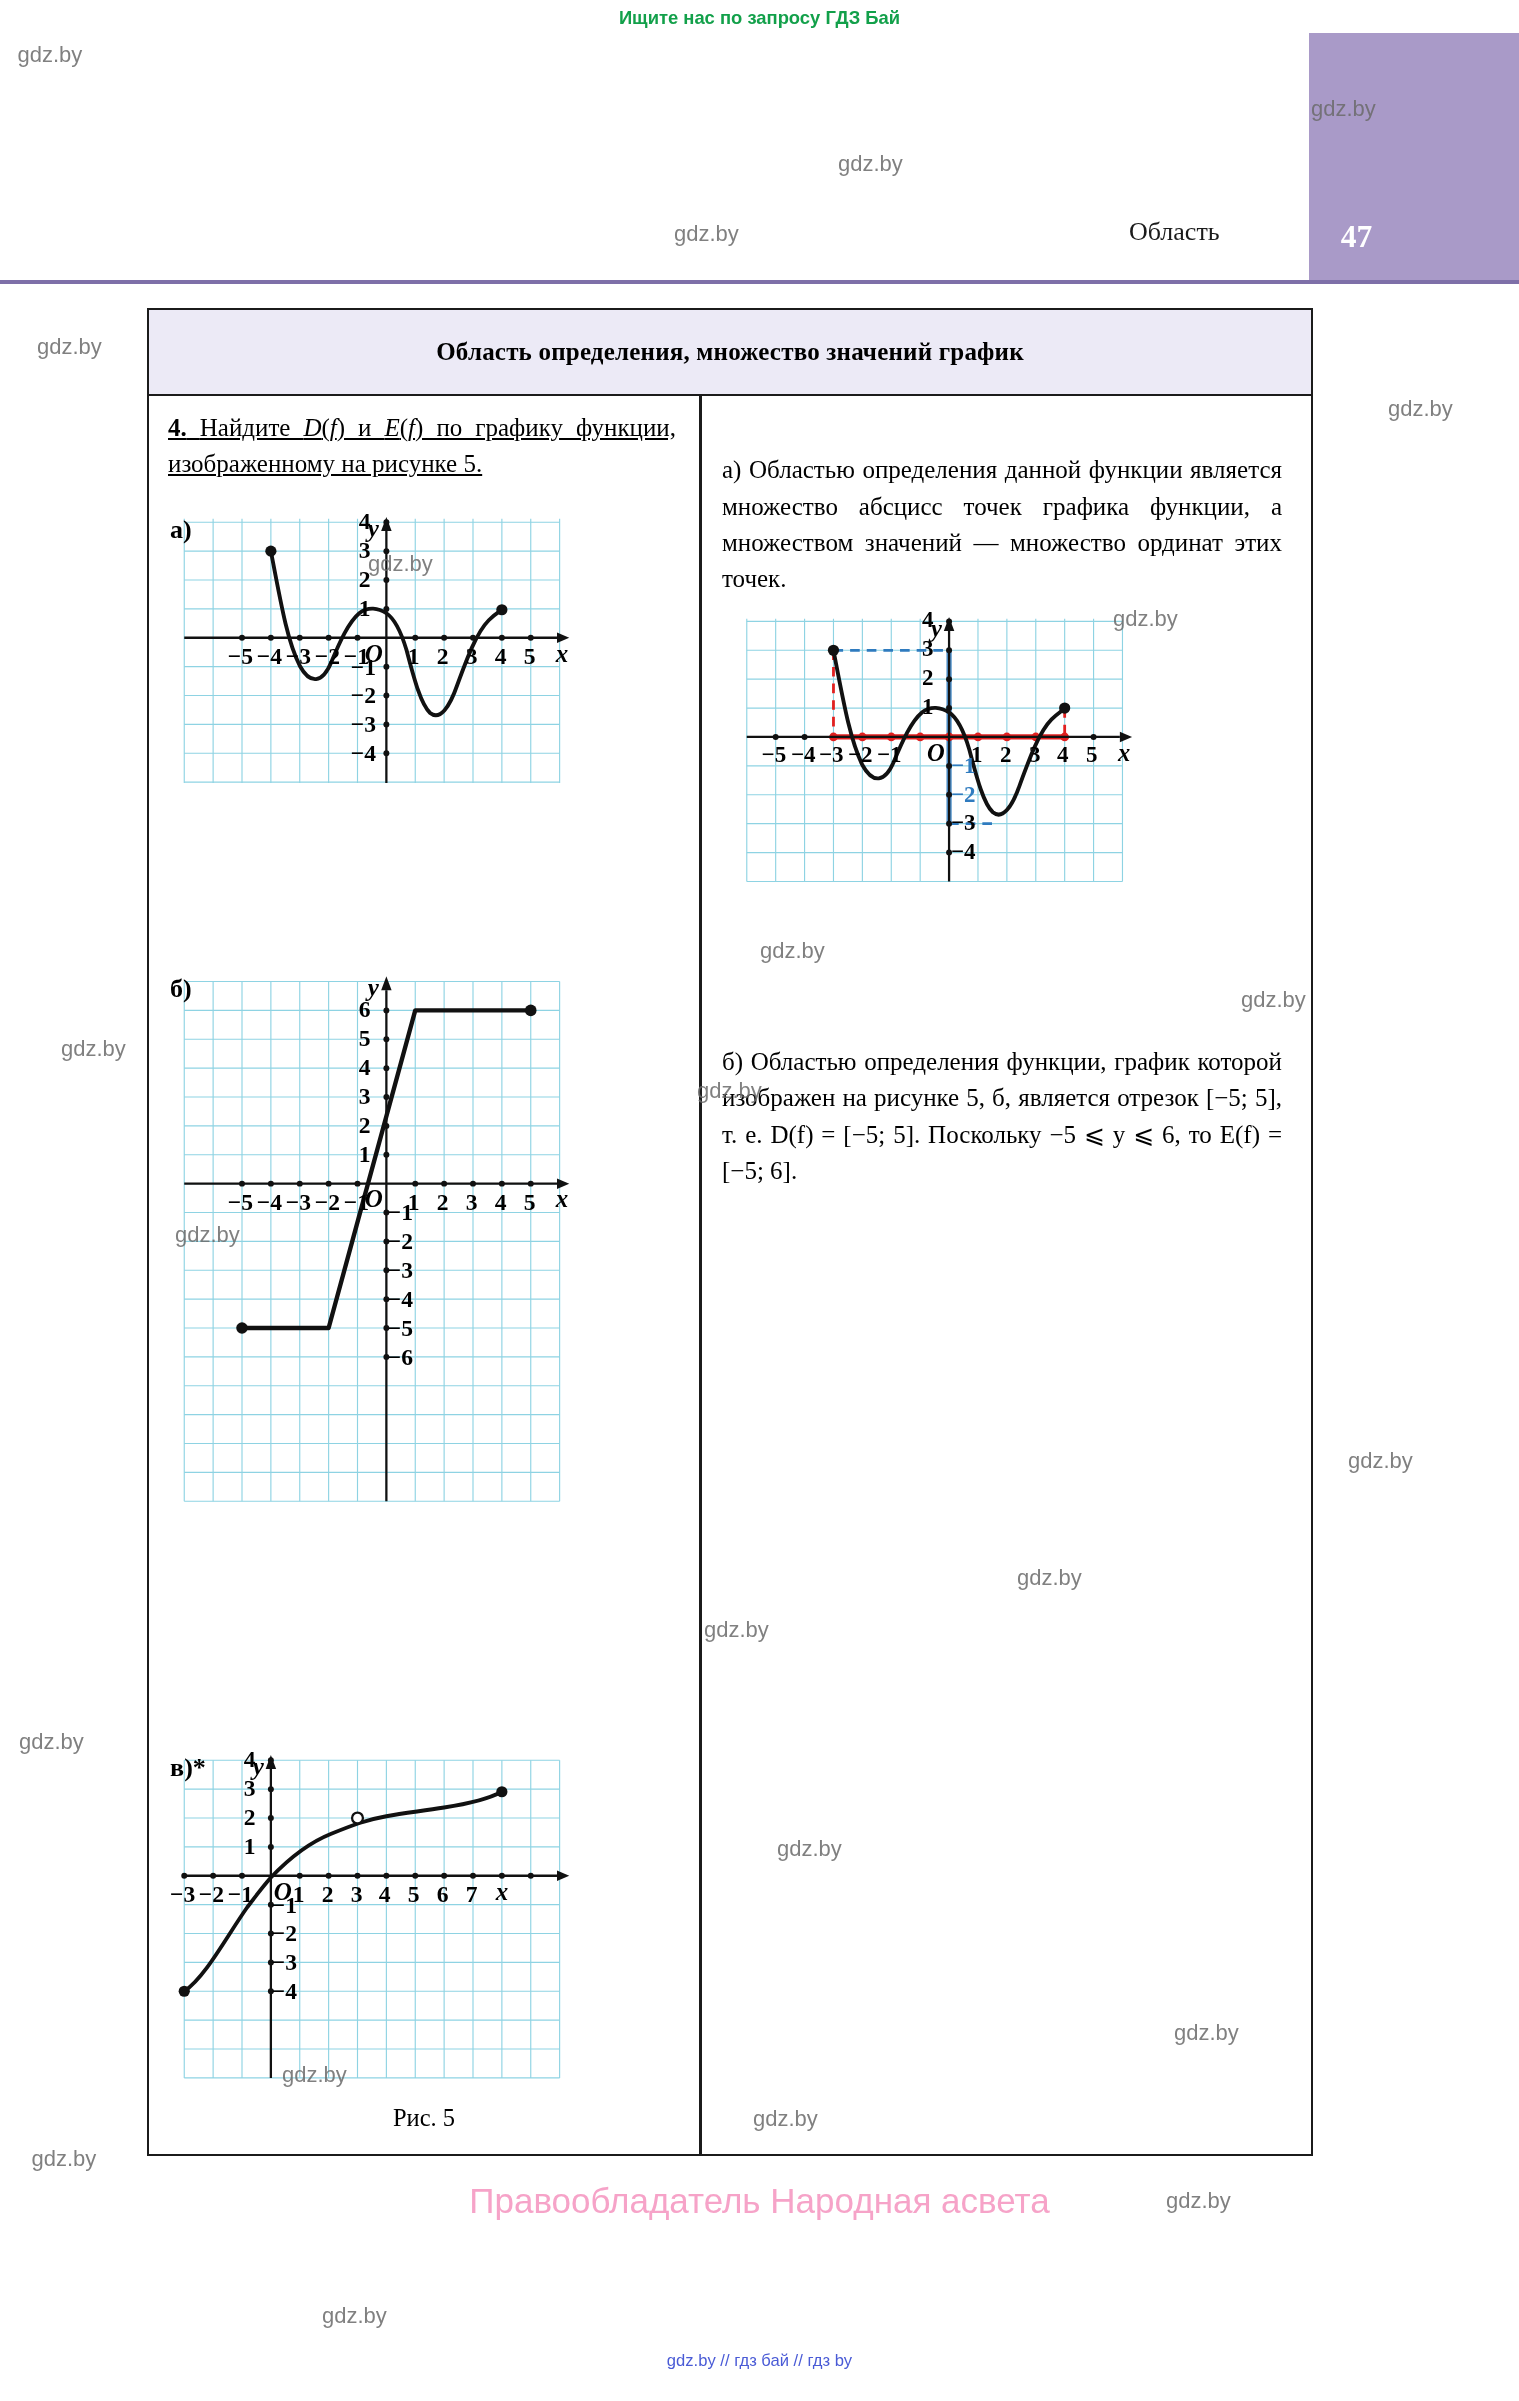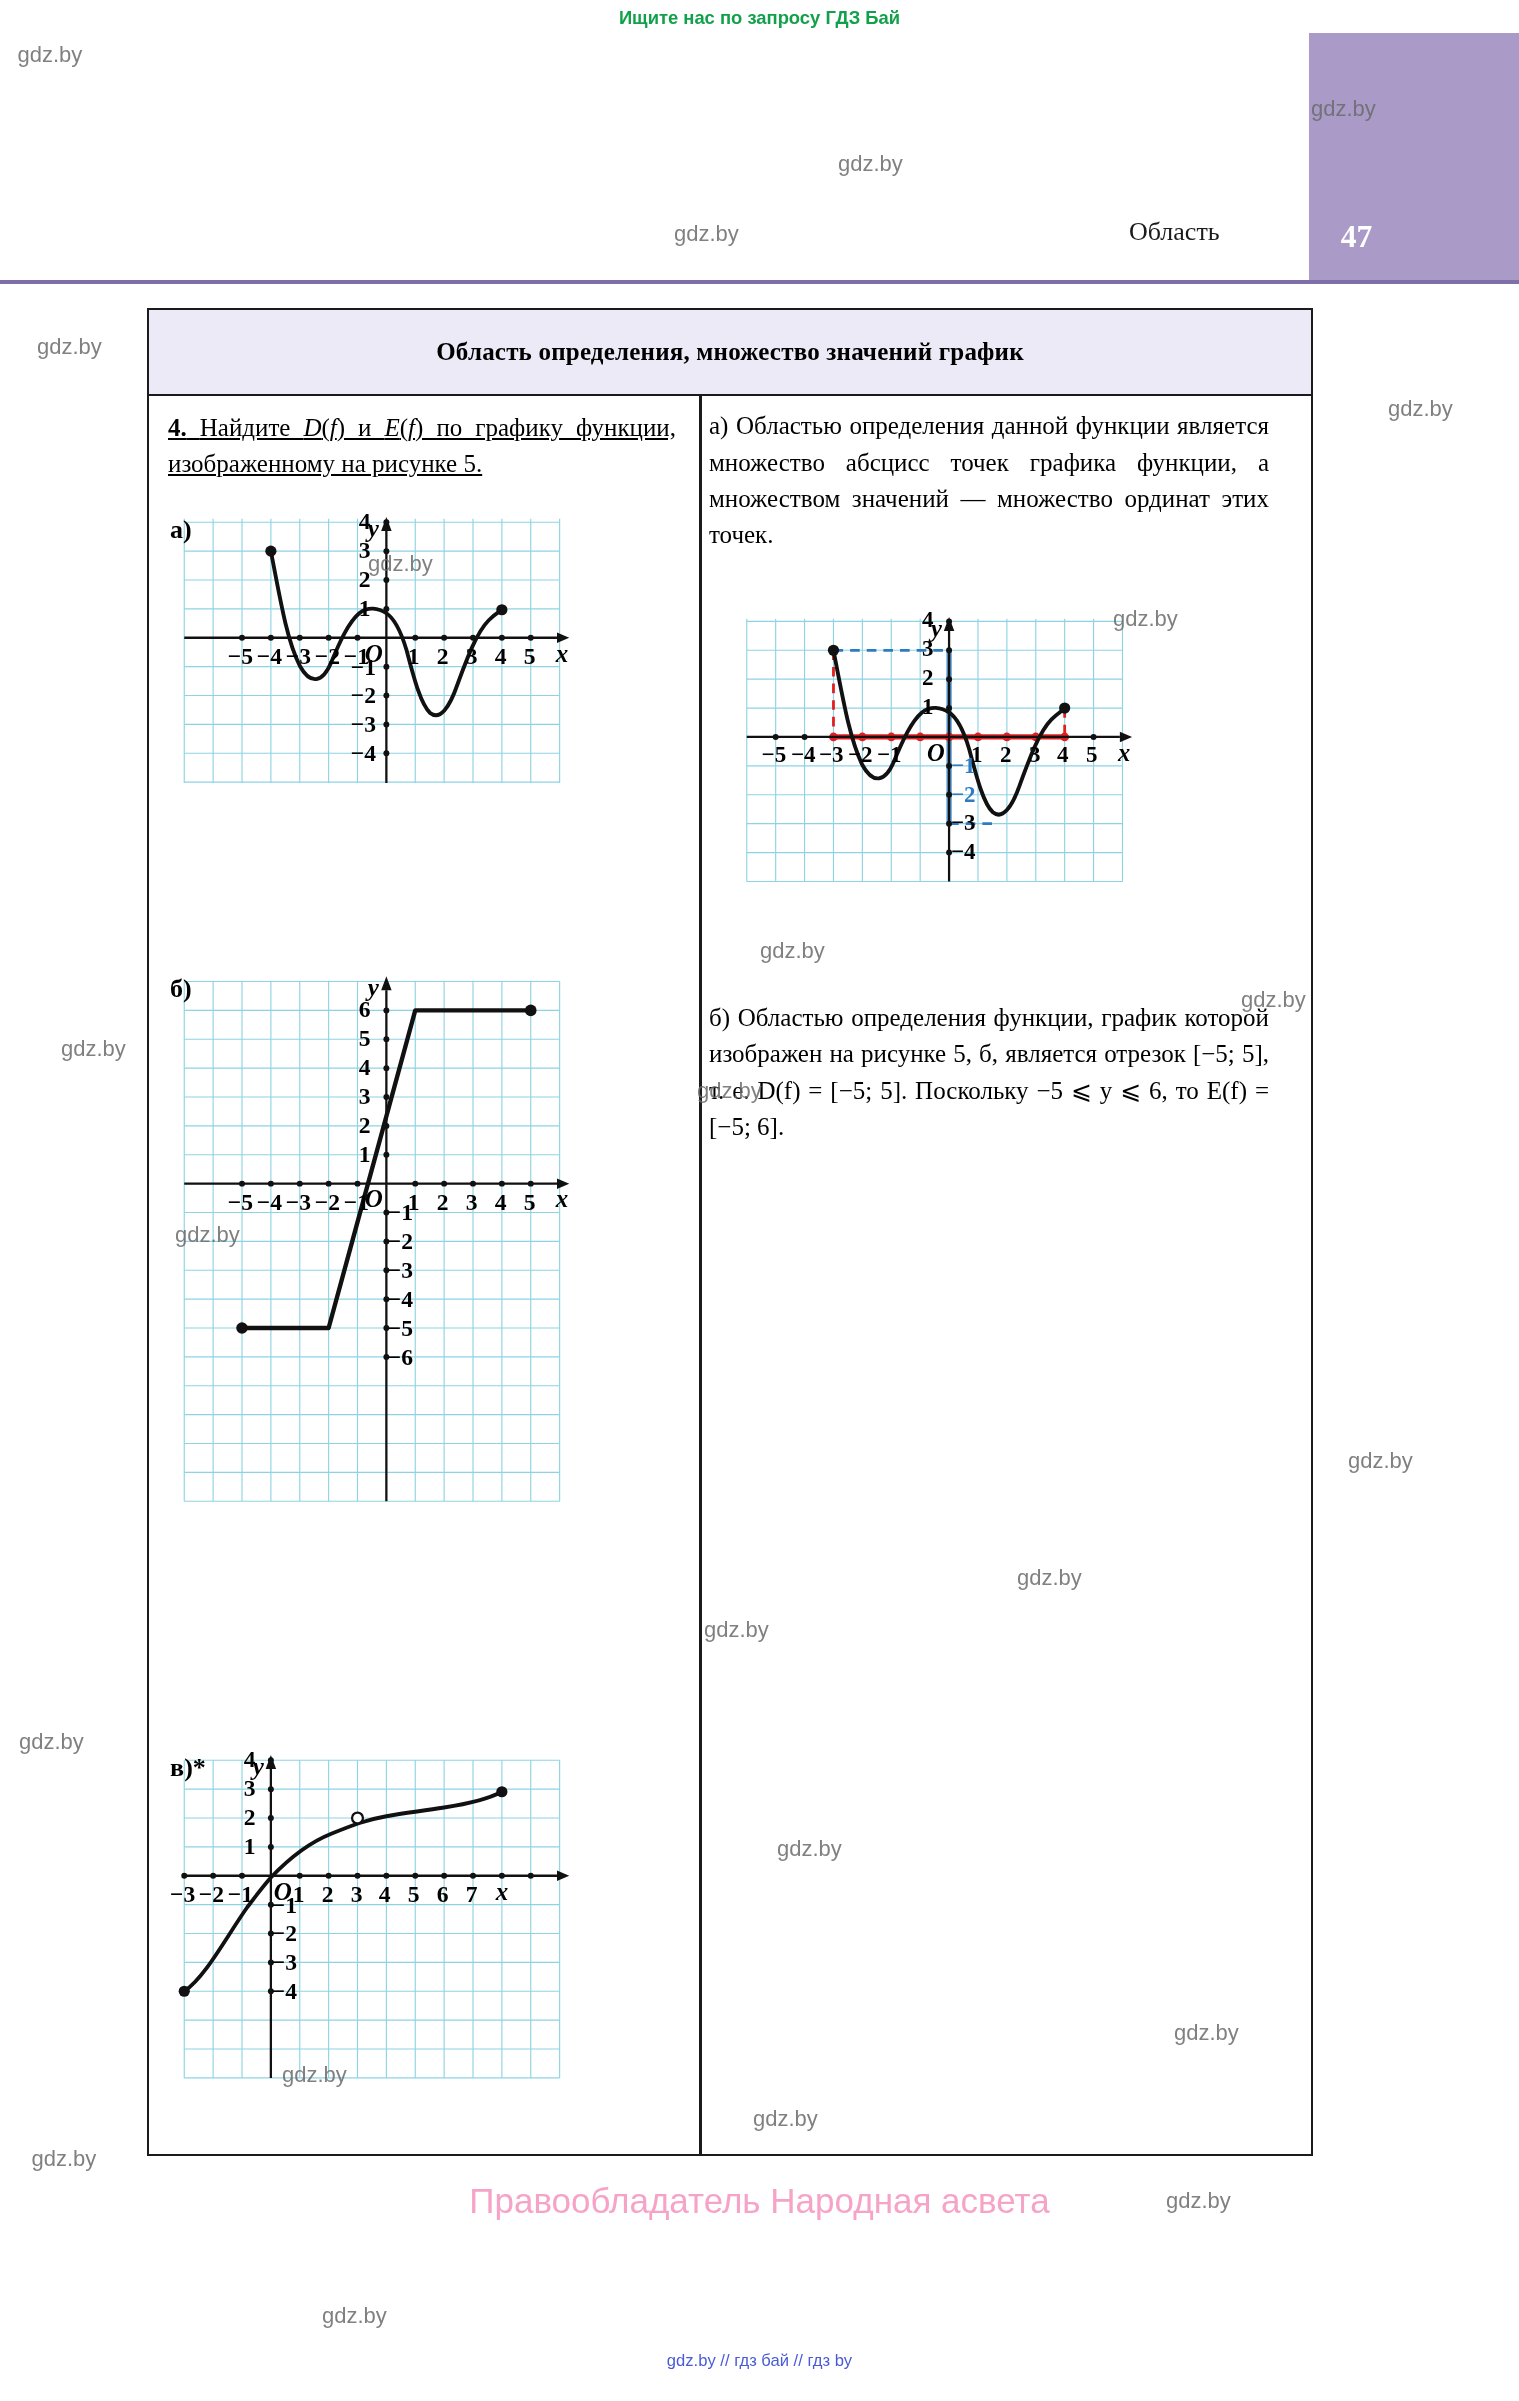--- a/index.html
+++ b/index.html
@@ -70,22 +70,22 @@
   .col-left  { position:absolute; left:0;   top:86px; width:550px;  height:1760px; }
   .col-right { position:absolute; left:552px; top:86px; width:611px; height:1760px; }
   
   .task-text {
     position:absolute; left:19px; top:14px; width:508px;
     font-size:25px; line-height:1.45; text-align:justify;text-decoration:underline;
   }
   .task-text b { font-weight:bold; }
   .ital { font-style:italic; }
   .rtext {
-    position:absolute; left:8px; width:560px;
-    font-size:25px; line-height:1.45; text-align:justify;
+    position:absolute; left:21px; width:560px;
+    font-size:25px; line-height:1.45; text-align:justify;margin-top:44px;
   }
   .ris {
     position:absolute; left:0; top:1708px; width:550px;
     text-align:center; font-size:24.5px;
   }
   
   .graph { position:absolute; }
   .lbl {
     position:absolute;
     font-size:26px; font-weight:bold;
@@ -406,20 +406,21 @@
       <div class="lbl" style="left:79px; top:-1.8px;  font-size:23.6px;">4</div>
       <div class="lbl" style="left:79px; top:27px;  font-size:23.6px;">3</div>
       <div class="lbl" style="left:79px; top:56px;  font-size:23.6px;">2</div>
       <div class="lbl" style="left:79px; top:85px;  font-size:23.6px;">1</div>
       <div class="lbl" style="left:107px; top:144px; font-size:23.6px;">−1</div>
       <div class="lbl" style="left:107px; top:172px; font-size:23.6px;">−2</div>
       <div class="lbl" style="left:107px; top:201px; font-size:23.6px;">−3</div>
       <div class="lbl" style="left:107px; top:230px; font-size:23.6px;">−4</div>
     </div>
 
+    <div class="ris">Рис. 5</div>
   </div>
 
   <div class="col-right">
 
     <div class="rtext" style="top:12.3px;">а) Областью определения данной функции является множество абсцисс точек графика функции, а множеством значений — множество ординат этих точек.</div>
 
     <div class="graph" style="left:37px; top:214px; width:543px; height:289px;">
       <svg width="543" height="289" viewBox="0 0 620 330">
 
         <rect x="0" y="0" width="600" height="320" fill="#ffffff"></rect>

